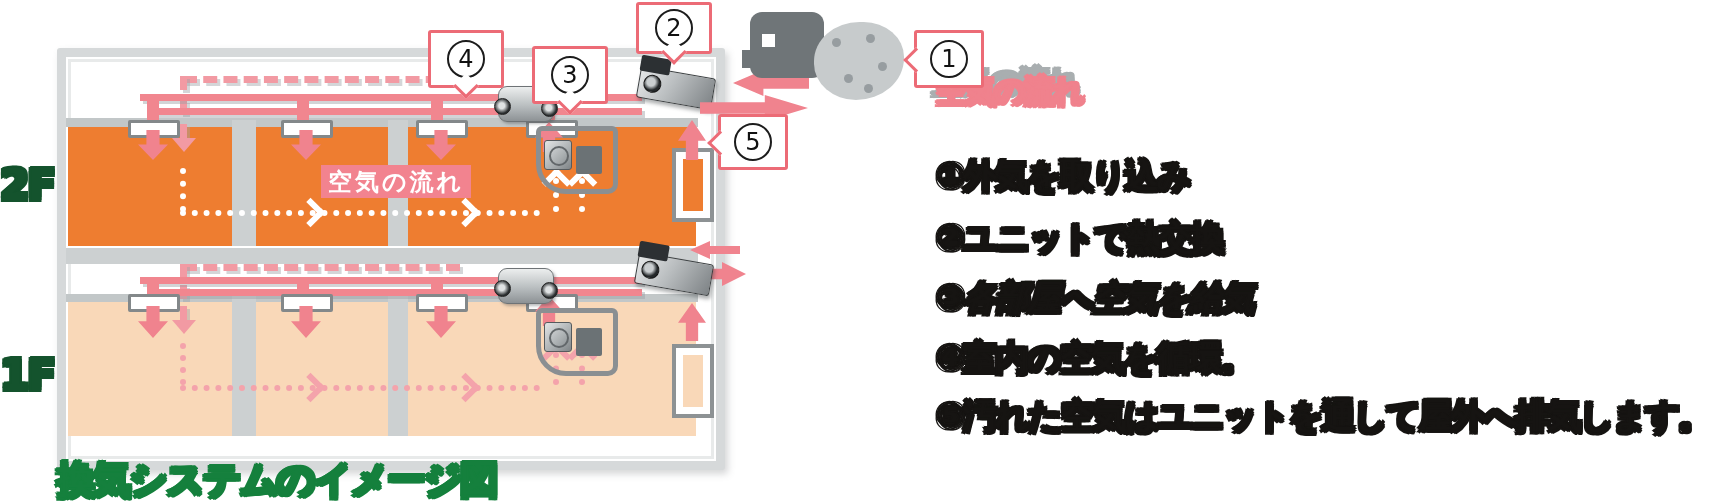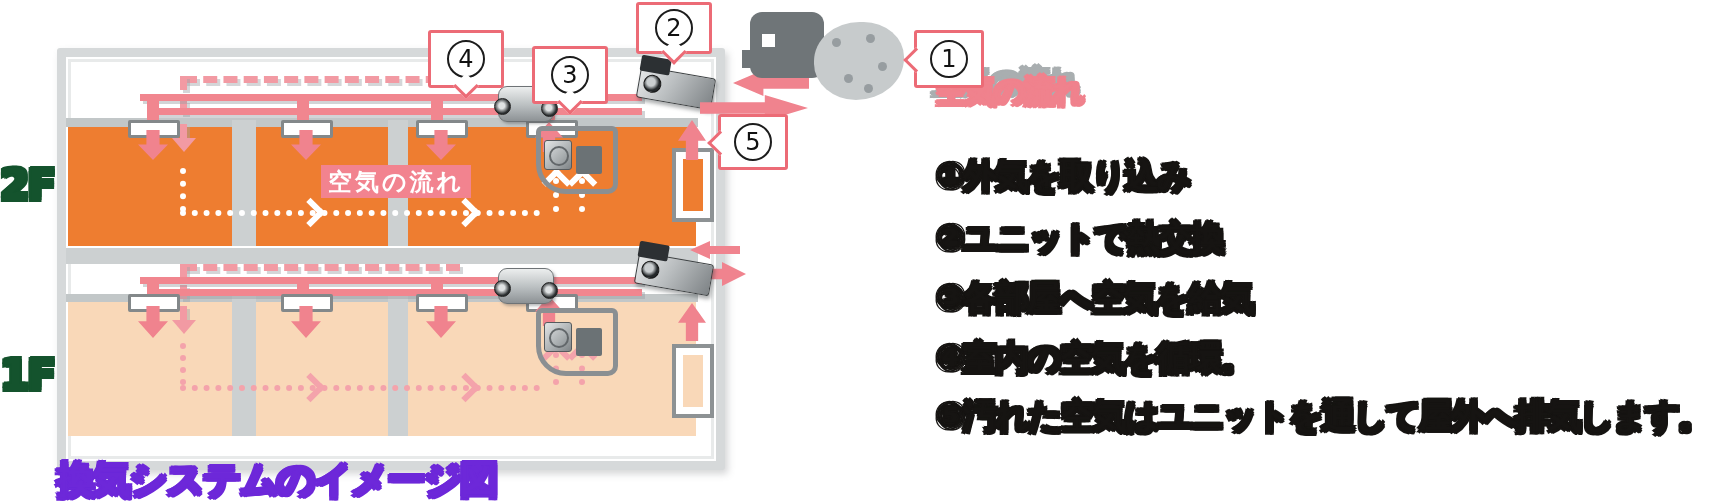--- a/index.html
+++ b/index.html
@@ -9,21 +9,21 @@
   
   .blob{font-weight:900;letter-spacing:-2px;white-space:nowrap;line-height:1;
         text-shadow:1.5px 0 currentColor,-1.5px 0 currentColor,0 1.5px currentColor,0 -1.5px currentColor,
         2.5px 1px currentColor,-2.5px -1px currentColor,1px 2.5px currentColor,-1px -2.5px currentColor,
         2.5px 2.5px currentColor,-2.5px 2.5px currentColor,2.5px -2.5px currentColor;}
   .legend-line{position:absolute;left:936px;font-size:34px;color:#161412;}
   .legend-heading{position:absolute;left:936px;top:72px;font-size:31px;}
   .legend-heading .shadowcopy{position:absolute;left:-5px;top:-6px;color:#a9aeb0;}
   .legend-heading .maincopy{position:relative;color:#f0828d;}
   .floor-label{position:absolute;left:0;font-size:42px;color:#14532d;}
-  .caption{position:absolute;left:57px;top:460px;font-size:38px;color:#6d28d9;}
+  .caption{position:absolute;left:57px;top:460px;font-size:38px;color:#15803d;}
 
   
   .building{position:absolute;left:57px;top:48px;width:650px;height:404px;background:#fff;
             border:9px solid #d6d9da;border-radius:3px;
             box-shadow:inset 0 0 0 2px #ffffff,inset 0 0 0 5px #e8eaea,3px 4px 7px rgba(90,95,98,.25);}
   .band{position:absolute;}
   .gray{background:#ccd0d1;}
   .room{position:absolute;}
   .room.orange{background:#ee7d30;}
   .room.peach{background:#f9d8b8;}
@@ -246,17 +246,17 @@
   <div class="floor-label blob" style="top:164px;">2F</div>
   <div class="floor-label blob" style="top:354px;">1F</div>
   <div class="caption blob">換気システムのイメージ図</div>
 
   <div class="legend-heading">
     <span class="shadowcopy blob">空気の流れ</span>
     <span class="maincopy blob">空気の流れ</span>
   </div>
   <div class="legend-line blob" style="top:158px;">①外気を取り込み</div>
   <div class="legend-line blob" style="top:220px;">②ユニットで熱交換</div>
-  <div class="legend-line blob" style="top:280px;">③各部屋へ空気を給気</div>
+  <div class="legend-line blob" style="top:280px;font-style:italic;">③各部屋へ空気を給気</div>
   <div class="legend-line blob" style="top:340px;">④室内の空気を循環。</div>
   <div class="legend-line blob" style="top:398px;">⑤汚れた空気はユニットを通して屋外へ排気します。</div>
 
 </div>
 
 </body></html>

